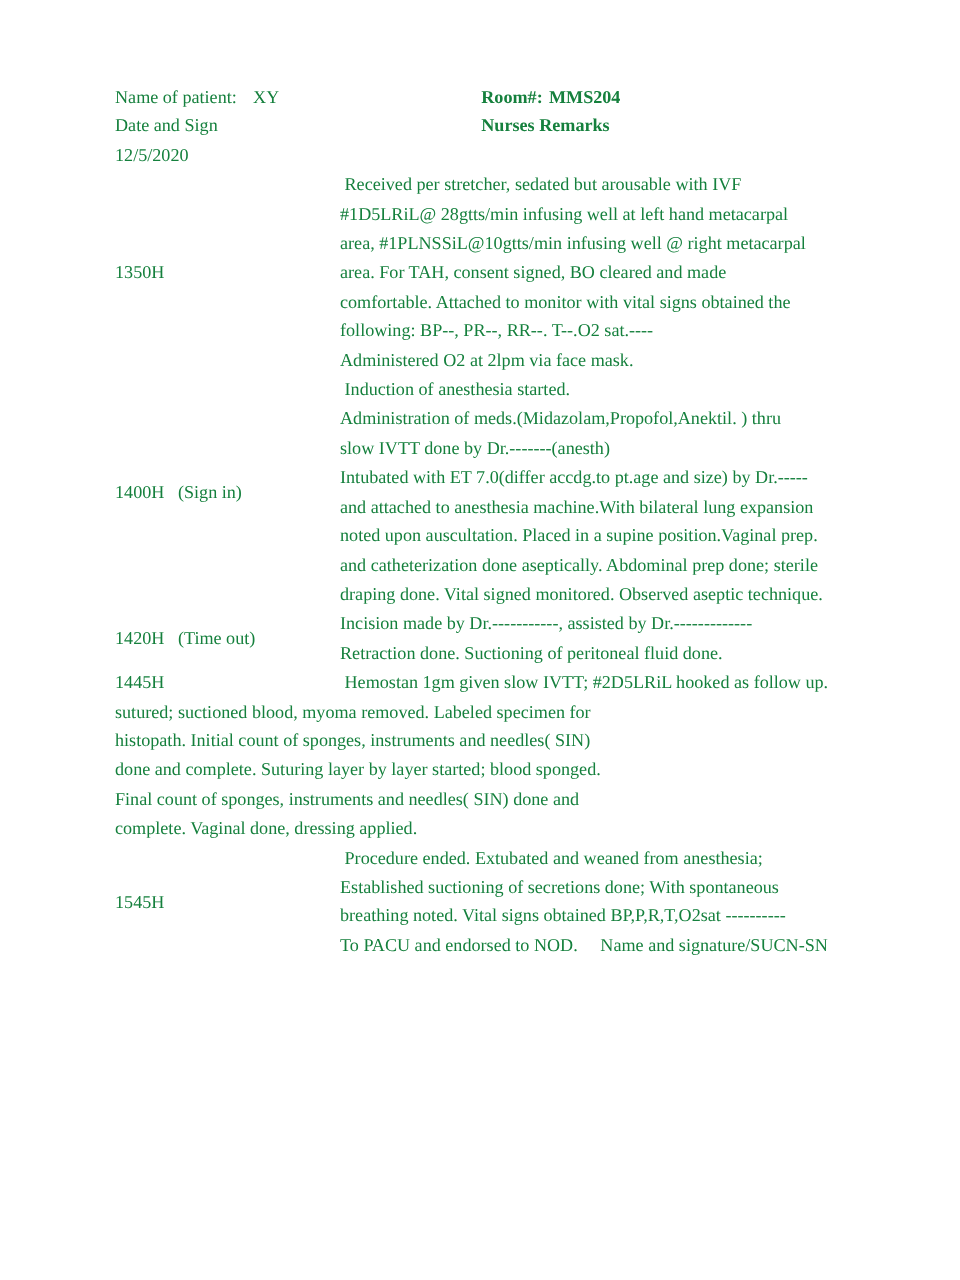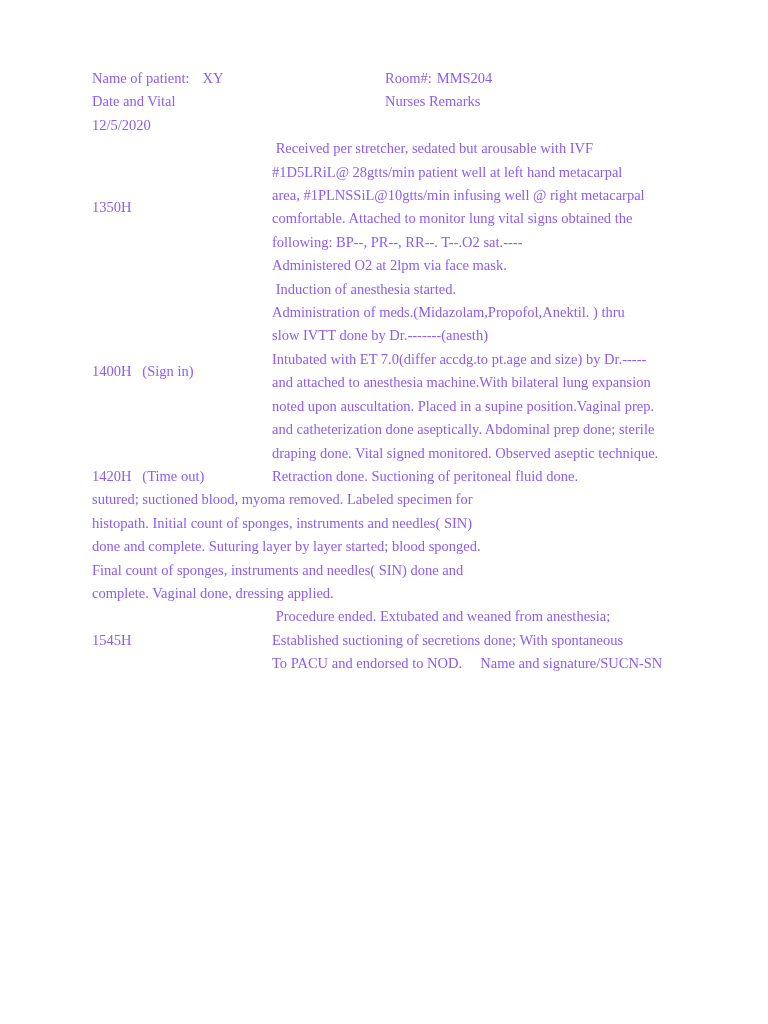--- a/index.html
+++ b/index.html
@@ -8,40 +8,41 @@
     background: #ffffff;
   }
   .page {
     position: relative;
     width: 768px;
     height: 1024px;
     background: #ffffff;
     overflow: hidden;
     font-family: "Liberation Serif", "DejaVu Serif", serif;
     font-size: 14.5px;
-    color: #8b5cf6;
+    color: #15803d;
     -webkit-font-smoothing: antialiased;
   }
   .content {
     position: absolute;
     left: 92px;
     top: 67px;
     width: 620px;
     line-height: 23.4px;
   }
   .hrow {
     display: flex;
     white-space: pre;
   }
   .hrow .hleft {
     width: 293px;
     flex: 0 0 293px;
   }
   .hrow .hright {
     flex: 1;
+    font-weight: bold;
   }
   .patient-value {
     margin-left: 13px;
   }
   .room-value {
     margin-left: 5px;
   }
   .erow {
     display: flex;
     align-items: center;
@@ -63,73 +64,82 @@
 
 <div class="page">
   <div class="content">
 
     <div class="hrow">
       <div class="hleft"><span>Name of patient:</span><span class="patient-value">XY</span></div>
       <div class="hright"><span>Room#:</span><span class="room-value">MMS204</span></div>
     </div>
 
     <div class="hrow">
-      <div class="hleft">Date and Vital</div>
+      <div class="hleft">Date and Sign</div>
       <div class="hright">Nurses Remarks</div>
     </div>
 
     <div class="hrow">
       <div class="hleft">12/5/2020</div>
       <div class="hright"></div>
     </div>
 
     <div id="entries">
         <div class="erow">
           <div class="time">1350H</div>
           <div class="remarks">
             <div class="remark-line"> Received per stretcher, sedated but arousable with IVF</div>
-            <div class="remark-line">#1D5LRiL@ 28gtts/min patient well at left hand metacarpal</div>
+            <div class="remark-line">#1D5LRiL@ 28gtts/min infusing well at left hand metacarpal</div>
             <div class="remark-line">area, #1PLNSSiL@10gtts/min infusing well @ right metacarpal</div>
-            <div class="remark-line">comfortable. Attached to monitor lung vital signs obtained the</div>
+            <div class="remark-line">area. For TAH, consent signed, BO cleared and made</div>
+            <div class="remark-line">comfortable. Attached to monitor with vital signs obtained the</div>
             <div class="remark-line">following: BP--, PR--, RR--. T--.O2 sat.----</div>
             <div class="remark-line">Administered O2 at 2lpm via face mask.</div>
           </div>
         </div>
         <div class="erow">
           <div class="time">1400H   (Sign in)</div>
           <div class="remarks">
             <div class="remark-line"> Induction of anesthesia started.</div>
             <div class="remark-line">Administration of meds.(Midazolam,Propofol,Anektil. ) thru</div>
             <div class="remark-line">slow IVTT done by Dr.-------(anesth)</div>
             <div class="remark-line">Intubated with ET 7.0(differ accdg.to pt.age and size) by Dr.-----</div>
             <div class="remark-line">and attached to anesthesia machine.With bilateral lung expansion</div>
             <div class="remark-line">noted upon auscultation. Placed in a supine position.Vaginal prep.</div>
             <div class="remark-line">and catheterization done aseptically. Abdominal prep done; sterile</div>
             <div class="remark-line">draping done. Vital signed monitored. Observed aseptic technique.</div>
           </div>
         </div>
         <div class="erow">
           <div class="time">1420H   (Time out)</div>
           <div class="remarks">
+            <div class="remark-line">Incision made by Dr.-----------, assisted by Dr.-------------</div>
             <div class="remark-line">Retraction done. Suctioning of peritoneal fluid done.</div>
+          </div>
+        </div>
+        <div class="erow">
+          <div class="time">1445H</div>
+          <div class="remarks">
+            <div class="remark-line"> Hemostan 1gm given slow IVTT; #2D5LRiL hooked as follow up.</div>
           </div>
         </div>
         <div class="erow">
           <div class="remarks">
             <div class="remark-line">sutured; suctioned blood, myoma removed. Labeled specimen for</div>
             <div class="remark-line">histopath. Initial count of sponges, instruments and needles( SIN)</div>
             <div class="remark-line">done and complete. Suturing layer by layer started; blood sponged.</div>
             <div class="remark-line">Final count of sponges, instruments and needles( SIN) done and</div>
             <div class="remark-line">complete. Vaginal done, dressing applied.</div>
           </div>
         </div>
         <div class="erow">
           <div class="time">1545H</div>
           <div class="remarks">
             <div class="remark-line"> Procedure ended. Extubated and weaned from anesthesia;</div>
             <div class="remark-line">Established suctioning of secretions done; With spontaneous</div>
+            <div class="remark-line">breathing noted. Vital signs obtained BP,P,R,T,O2sat ----------</div>
             <div class="remark-line">To PACU and endorsed to NOD.     Name and signature/SUCN-SN</div>
           </div>
         </div>
       </div>
 
   </div>
 </div>
 
 </body></html>

